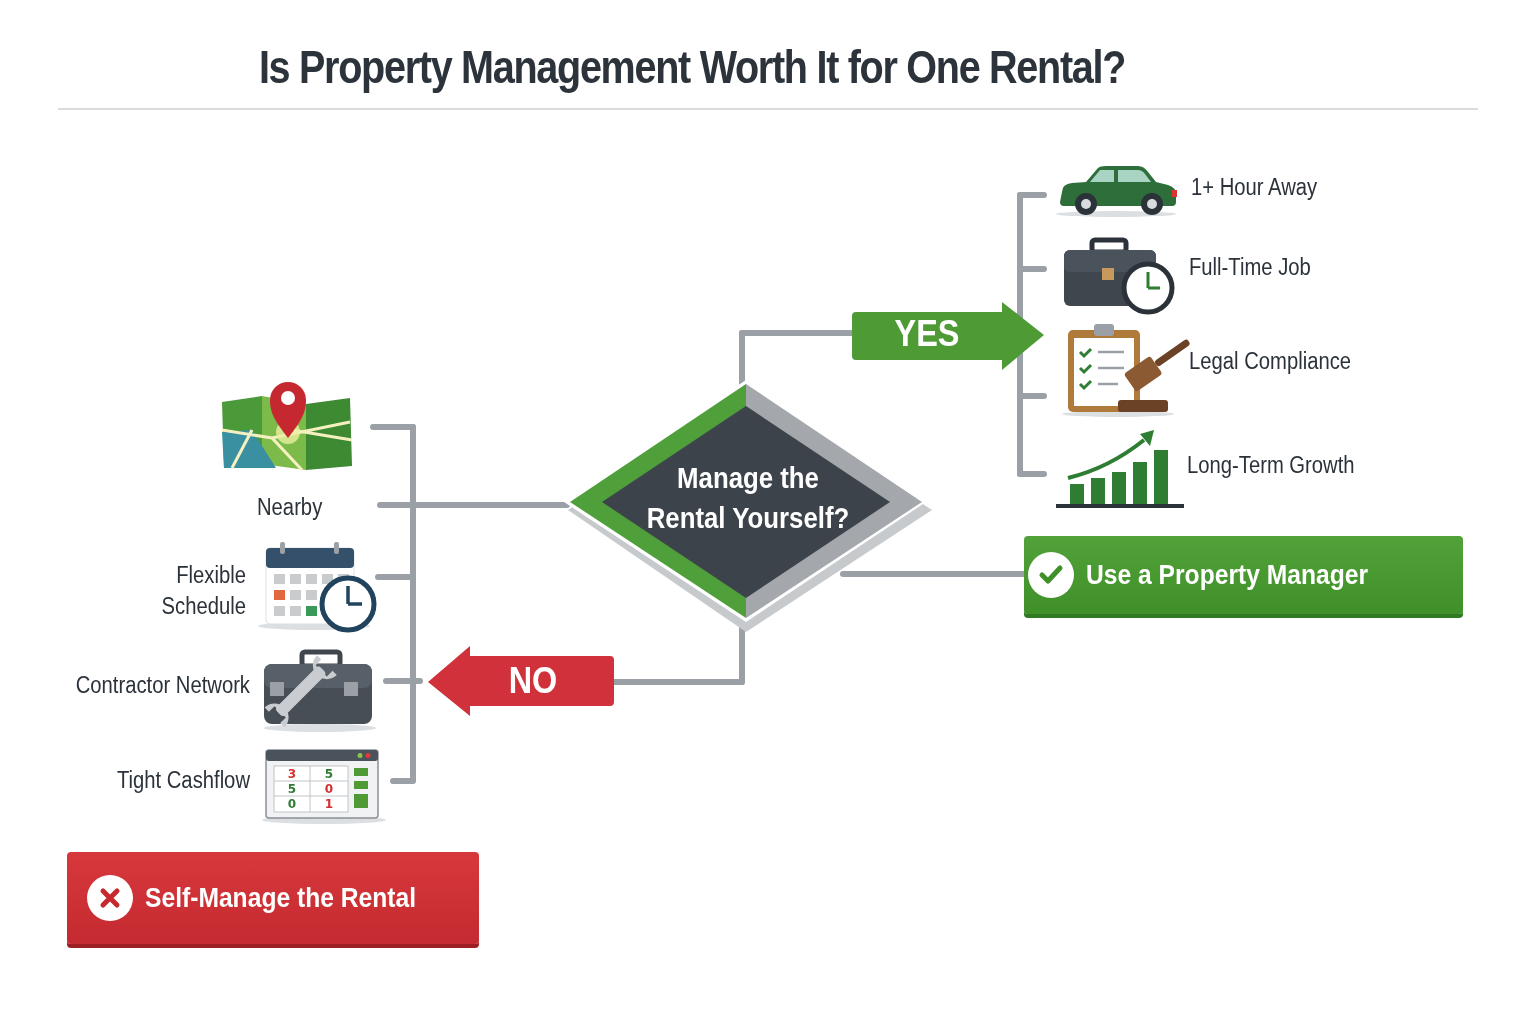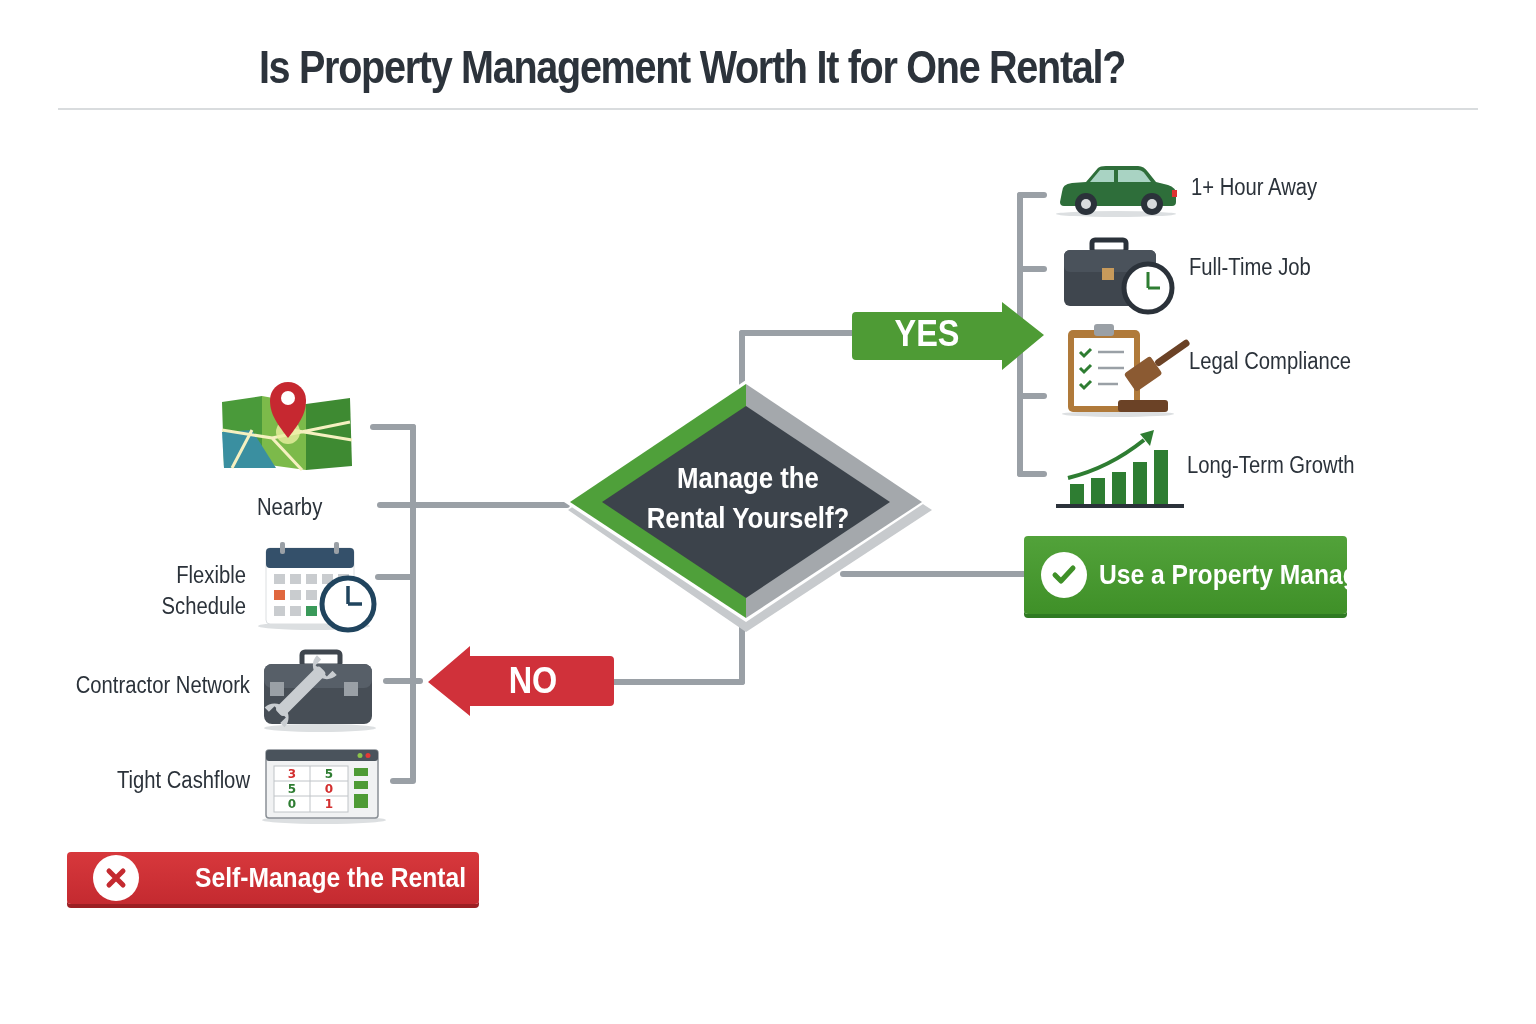--- a/index.html
+++ b/index.html
@@ -15,24 +15,24 @@
   .label.right { transform-origin: 0 50%; }
   .label.left { text-align: right; transform-origin: 100% 50%; }
   .icon { position: absolute; }
   .diamond-text { position: absolute; left: 618px; top: 458px; width: 260px; text-align: center;
                   color: #ffffff; font-size: 30px; font-weight: bold; line-height: 40px;
                   transform: scaleX(0.86); }
   .arrow-label { position: absolute; color: #fff; font-weight: bold; font-size: 36px; text-align: center; }
   .result-btn { position: absolute; border-radius: 4px; color: #fff; font-weight: bold;
                 display: flex; align-items: center; box-sizing: border-box; }
   .result-btn .txt { font-size: 28px; white-space: nowrap; transform: scaleX(0.88); transform-origin: 0 50%; }
-  .btn-green { left: 1024px; top: 536px; width: 323px; height: 78px;
-               background: linear-gradient(#52a23a, #3f9028); box-shadow: 0 4px 0 #2f7a22; padding-left: 17px; }
-  .btn-red { left: 67px; top: 852px; width: 412px; height: 52px;
-             background: linear-gradient(#d7383c, #c42a30); box-shadow: 0 4px 0 #9c1f23; padding-left: 26px; gap: 44px; }
+  .btn-green { left: 1024px; top: 536px; width: 439px; height: 78px;
+               background: linear-gradient(#52a23a, #3f9028); box-shadow: 0 4px 0 #2f7a22; padding-left: 4px; }
+  .btn-red { left: 67px; top: 852px; width: 412px; height: 92px;
+             background: linear-gradient(#d7383c, #c42a30); box-shadow: 0 4px 0 #9c1f23; padding-left: 20px; }
   .circ { width: 46px; height: 46px; border-radius: 50%; background: #fff; display: flex;
           align-items: center; justify-content: center; margin-right: 12px; flex-shrink: 0; }
 </style>
 </head>
 <body>
 
 <div class="abs title">Is Property Management Worth It for One Rental?</div>
 <div class="abs title-rule"></div>
 
 <div class="conn" style="left:410px;top:424px;width:6px;height:358px;"></div>

